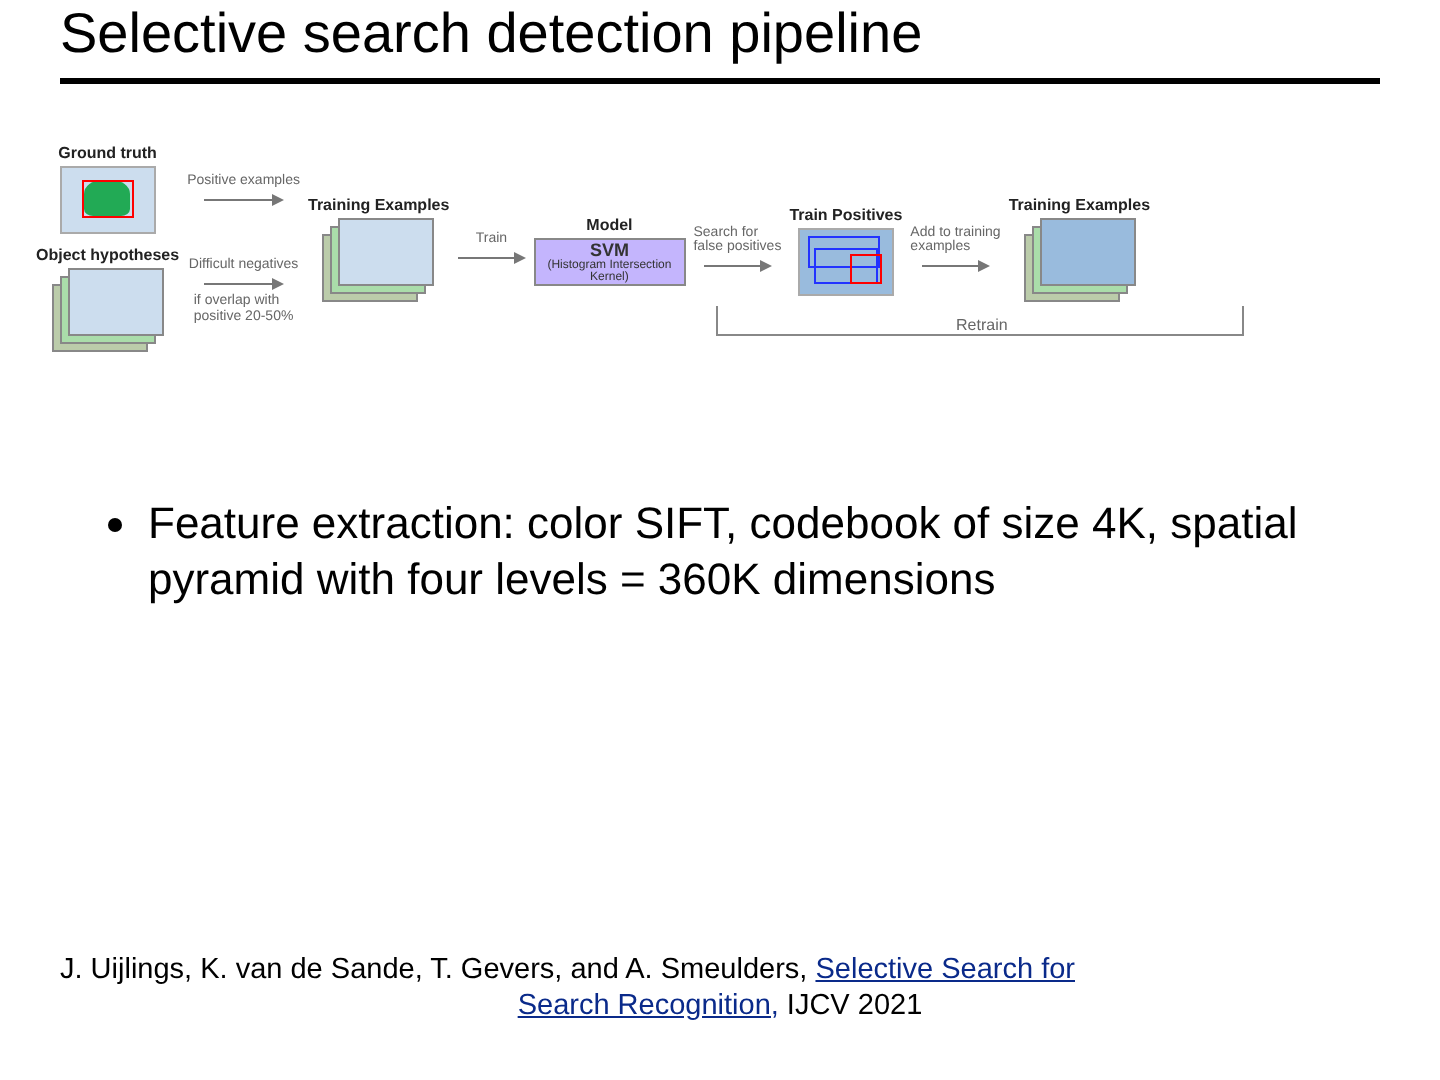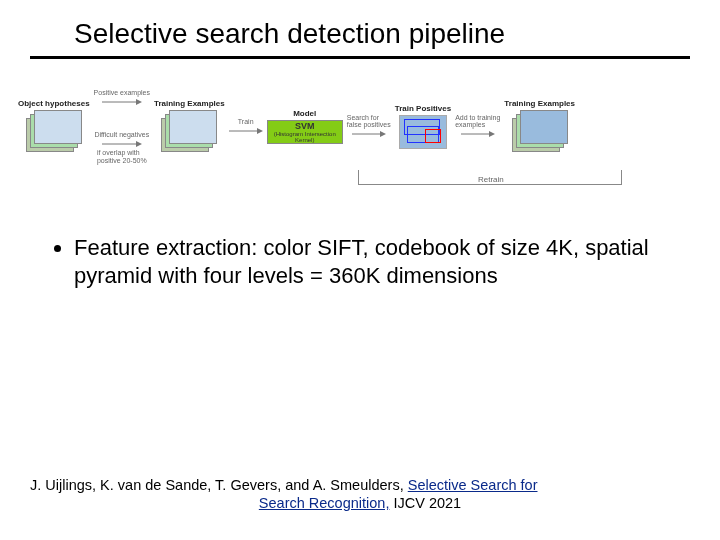--- a/index.html
+++ b/index.html
@@ -7,23 +7,22 @@
     width: 720px;
     height: 540px;
     background: #ffffff;
     font-family: Arial, Helvetica, sans-serif;
     color: #000;
     position: relative;
     overflow: hidden;
   }
   .title {
     font-size: 28px;
-    padding: 18px 0 6px 30px;
+    padding: 1px 0 6px 30px;
     font-weight: normal;
-    margin-left: 44px;
   }
   .title-underline {
     height: 3px;
     background: #000;
     margin: 0 30px 0 30px;
   }
   .diagram {
     margin: 30px 18px 0 18px;
     display: flex;
     align-items: center;
@@ -41,21 +40,21 @@
   .img-box .rbox { position:absolute; border:1px solid #f00; }
   .img-box .bbox { position:absolute; border:1px solid #23f; }
   .stack { position: relative; width: 56px; height: 44px;}
   .stack .layer { position:absolute; width:48px; height:34px; border:1px solid #888; background:#cde; }
   .stack .l1{ top:8px; left:0; background:#bca;}
   .stack .l2{ top:4px; left:4px; background:#ada;}
   .stack .l3{ top:0; left:8px; background:#cde;}
   .arrow { display:flex; flex-direction:column; align-items:center; color:#777; font-size:7px;}
   .arrow svg { display:block;}
   .arrow-label { font-size:7px; color:#666; margin-bottom:1px; white-space:nowrap;}
-  .model-box { border:1px solid #888; padding:0 6px; background:#84cc16; text-align:center; font-size:8px; color:#333;}
+  .model-box { border:1px solid #888; padding:0 6px; background:#c4b5fd; text-align:center; font-size:8px; color:#333;}
   .model-box .mname{ font-weight:bold; font-size:9px;}
   .retrain-path { position:absolute; left: 340px; right: 80px; top: 95px; border-bottom:1px solid #888; }
   .retrain-path::before{ content:''; position:absolute; left:0; bottom:0; height:14px; border-left:1px solid #888;}
   .retrain-path::after{ content:''; position:absolute; right:0; bottom:0; height:14px; border-right:1px solid #888;}
   .retrain-label { position:absolute; left: 460px; top:86px; font-size:8px; color:#666;}
   .two-col { display:flex; flex-direction:column; gap:6px; }
 
   .bullets {
     margin: 70px 60px 0 60px;
     font-size: 22px;
@@ -77,20 +76,27 @@
 </style>
 </head>
 <body>
 
 <div class="title">Selective search detection pipeline</div>
 <div class="title-underline"></div>
 
 <div class="diagram">
 
   <div class="two-col">
+    <div class="block">
+      <div class="label-top">Ground truth</div>
+      <div class="img-box small">
+        <div class="cow"></div>
+        <div class="rbox" style="top:18%;left:22%;width:56%;height:60%;"></div>
+      </div>
+    </div>
     <div class="block">
       <div class="label-top">Object hypotheses</div>
       <div class="stack">
         <div class="layer l1"></div>
           <div class="layer l2"></div>
           <div class="layer l3">
           <div class="bbox" style="top:10%;left:10%;width:70%;height:70%;"></div>
           <div class="bbox" style="top:25%;left:20%;width:55%;height:55%;"></div>
           <div class="bbox" style="top:5%;left:35%;width:50%;height:40%;"></div>
         </div>

